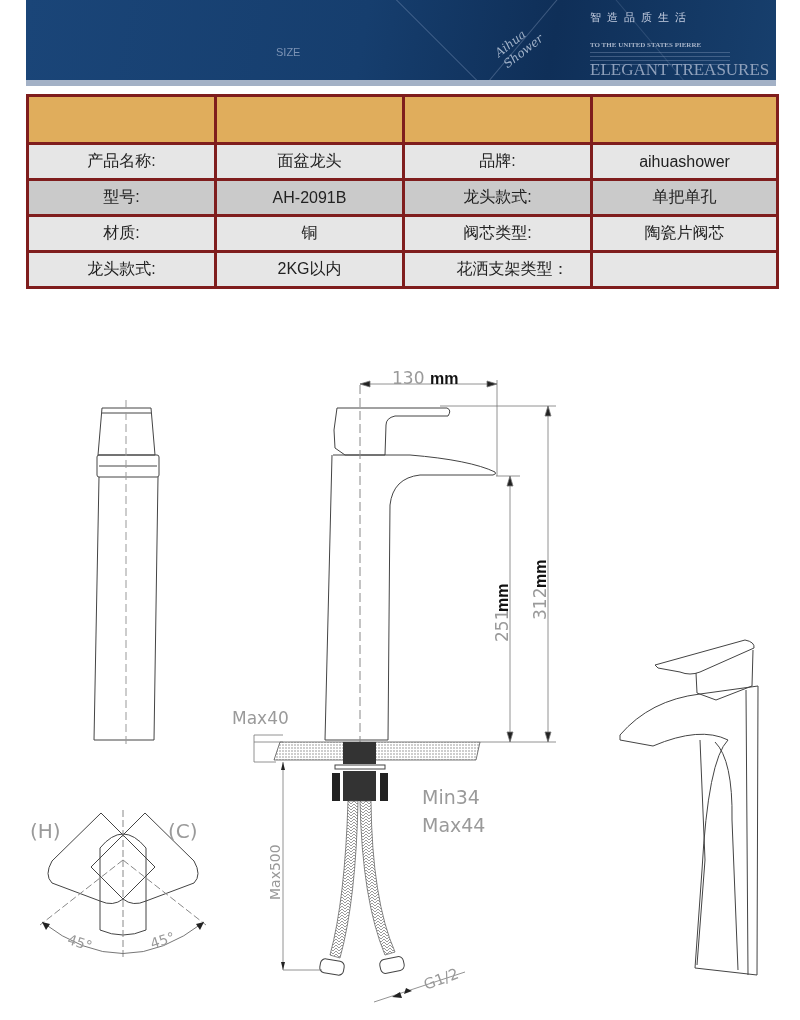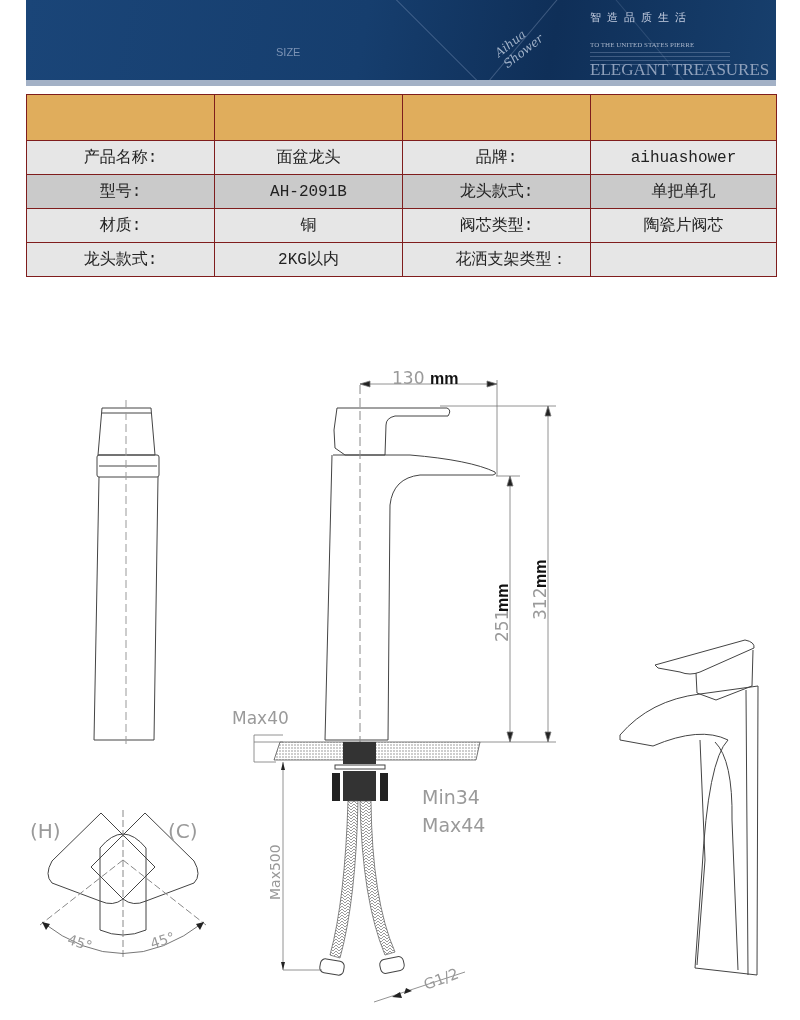--- a/index.html
+++ b/index.html
@@ -7,26 +7,26 @@
   .banner{position:absolute;left:26px;top:0;width:750px;height:80px;background:linear-gradient(100deg,#1a4578 0%,#163e6e 45%,#0f2f58 70%,#173f6d 100%);overflow:hidden;}
   .banner .diag1{position:absolute;left:430px;top:-40px;width:1px;height:200px;background:rgba(150,170,200,0.35);transform:rotate(-45deg);}
   .banner .diag2{position:absolute;left:480px;top:-40px;width:1px;height:200px;background:rgba(150,170,200,0.35);transform:rotate(40deg);}
   .banner .diag3{position:absolute;left:640px;top:-40px;width:1px;height:200px;background:rgba(150,170,200,0.2);transform:rotate(-40deg);}
   .banner-strip{position:absolute;left:26px;top:80px;width:750px;height:6px;background:#a3b1c6;}
   .title{position:absolute;left:22px;top:14px;font-size:38px;color:#f2c063;letter-spacing:1px;font-family:"DejaVu Sans",sans-serif;text-shadow:1px 2px 2px rgba(0,0,0,0.5);}
   .size{position:absolute;left:250px;top:46px;font-size:11px;color:#7c93b5;text-align:center;}
   .logo{position:absolute;left:470px;top:20px;width:80px;height:40px;transform:rotate(-38deg);color:#9fb0c7;font-family:"DejaVu Serif",serif;font-style:italic;font-size:12px;}
   .slogan-cn{position:absolute;left:564px;top:10px;font-size:11px;color:#c4cde0;letter-spacing:6px;}
   .slogan-en{position:absolute;left:564px;top:24px;font-size:17px;color:#8fa0bb;font-family:Liberation Serif, serif;margin-top:36px;}
-  .slogan-sub{position:absolute;left:564px;top:41px;font-size:7px;color:#a6b3c8;font-family:"Liberation Serif",serif;}
+  .slogan-sub{position:absolute;left:564px;top:41px;font-size:7px;color:#a6b3c8;font-family:"Liberation Serif",serif;font-weight:bold;}
   .slogan-fine{position:absolute;left:564px;top:52px;width:140px;}
   .slogan-fine div{height:1px;background:rgba(150,170,200,0.35);margin-bottom:3px;}
 
   table.spec{position:absolute;left:26px;top:94px;width:750px;border-collapse:collapse;table-layout:fixed;}
-  table.spec td{border:1px solid #7f1d1d;text-align:center;font-size:16px;color:#222;height:33px;padding:0;font-family:Liberation Mono, monospace;}
+  table.spec td{border:3px solid #7f1d1d;text-align:center;font-size:16px;color:#222;height:33px;padding:0;font-family:Liberation Sans, sans-serif;}
   table.spec tr.head td{background:#e0ad5c;height:45px;}
   table.spec tr.light td{background:#e6e6e6;}
   table.spec tr.dark td{background:#cacaca;}
   table.spec td.left-al{text-align:center;padding-left:30px;}
 
   .drawing{position:absolute;left:0;top:355px;width:800px;height:665px;}
   .dim{font-family:"DejaVu Sans",sans-serif;fill:#9a9a9a;}
   .dimb{font-family:"Liberation Sans",sans-serif;font-weight:bold;fill:#111;}
 </style>
 </head>

